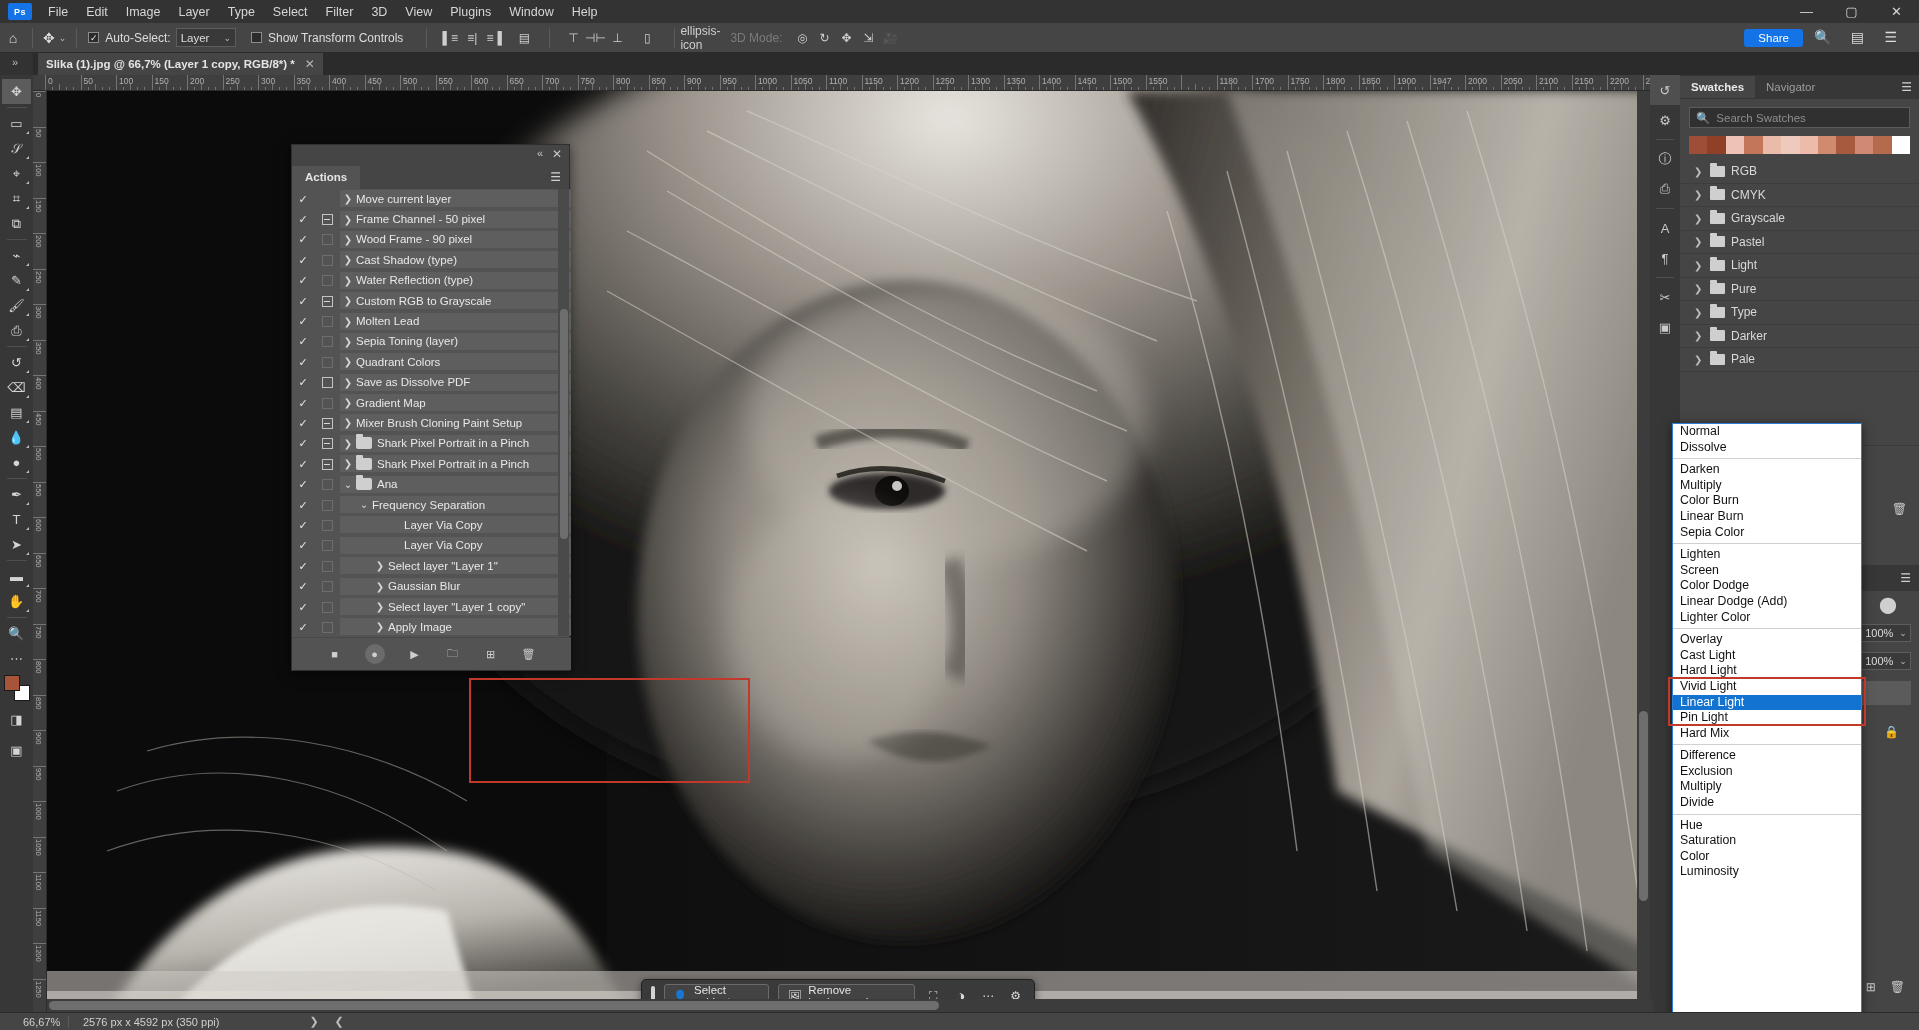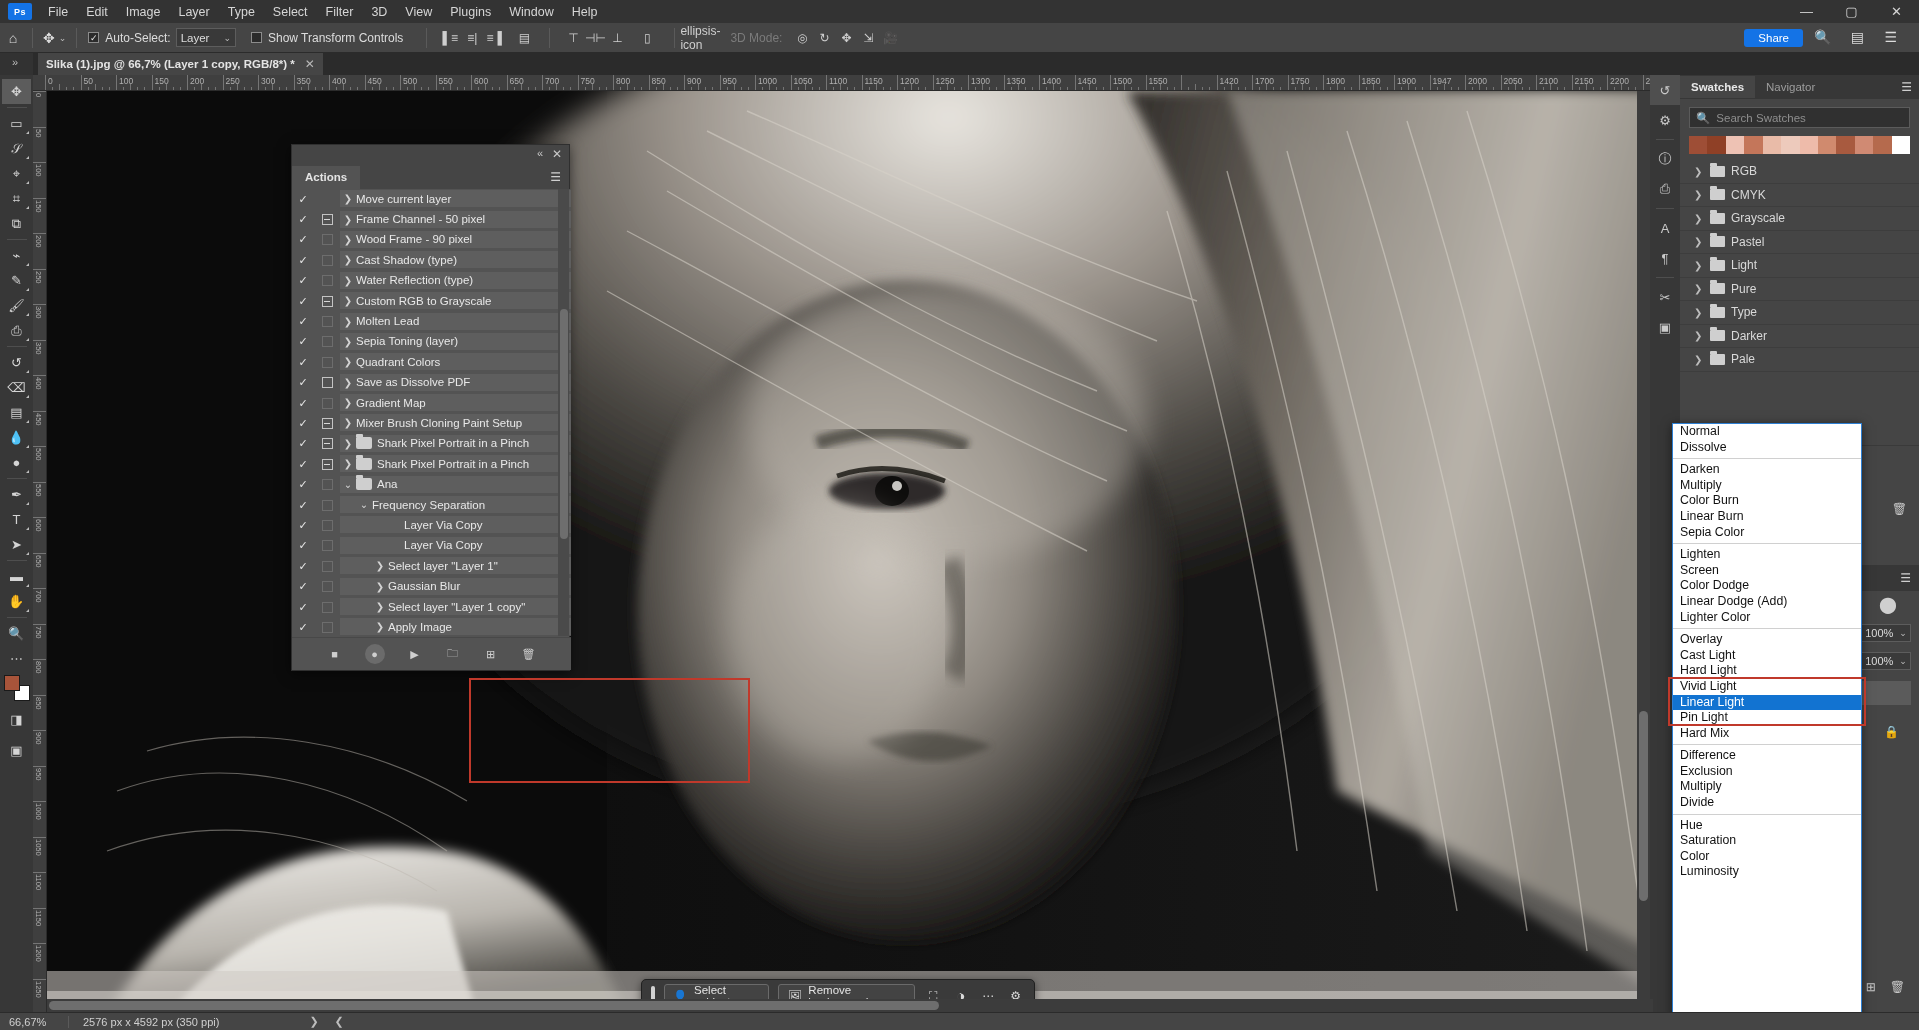--- a/index.html
+++ b/index.html
@@ -138,21 +138,21 @@
     box-shadow:0 2px 9px rgba(0,0,0,.5);}
   .grip { width:4px; height:20px; background:#d2d2d2; border-radius:2px;}
   .ctxbtn { height:23px; border:1px solid #6a6a6a; border-radius:3px; background:#434343;
     display:flex; align-items:center; gap:6px; padding:0 9px; font-size:11.5px; color:#e4e4e4;}
   .ctxic { width:20px; height:22px; display:flex; align-items:center; justify-content:center; color:#d8d8d8; font-size:12px;}
 
   
   .statusbar { position:absolute; left:0; bottom:0; width:1919px; height:18px;
     background:#454545; border-top:1px solid #2b2b2b; display:flex; align-items:center;
     font-size:11px; color:#d0d0d0;}
-  .sb-zoom { width:68px; padding-left:9px;}
+  .sb-zoom { width:68px; padding-left:23px;}
   .sb-div { width:1px; height:12px; background:#5a5a5a;}
   .sb-dim { padding-left:14px; }
   .hscroll { position:absolute; left:47px; bottom:18px; width:1606px; height:13px; background:#3c3c3c;}
   .hthumb { position:absolute; left:2px; top:2px; width:890px; height:9px; background:#6e6e6e; border-radius:5px;}
   .vscroll { position:absolute; right:269px; top:91px; width:13px; height:911px; background:#3c3c3c;}
   .vthumb { position:absolute; left:2px; top:620px; width:9px; height:190px; background:#6e6e6e; border-radius:5px;}
 </style>
 </head>
 <body>
 
@@ -530,21 +530,21 @@
       <div class="rtick" style="left: 1119.6px; height: 3px;"></div>
       <div class="rtick" style="left: 1126.7px; height: 6px;"></div>
       <div class="rtick" style="left: 1133.8px; height: 3px;"></div>
       <div class="rtick" style="left: 1140.9px; height: 3px;"></div>
       <div class="rt" style="left: 1118px; margin-top: 28px;">1600</div>
       <div class="rtick" style="left: 1148px; height: 16px;"></div>
       <div class="rtick" style="left: 1155.1px; height: 3px;"></div>
       <div class="rtick" style="left: 1162.2px; height: 6px;"></div>
       <div class="rtick" style="left: 1169.3px; height: 3px;"></div>
       <div class="rtick" style="left: 1176.4px; height: 3px;"></div>
-      <div class="rt" style="left: 1186.5px;">1420</div>
+      <div class="rt" style="left: 1186.5px;">1180</div>
       <div class="rtick" style="left: 1183.5px; height: 16px;"></div>
       <div class="rtick" style="left: 1190.6px; height: 3px;"></div>
       <div class="rtick" style="left: 1197.7px; height: 6px;"></div>
       <div class="rtick" style="left: 1204.8px; height: 3px;"></div>
       <div class="rtick" style="left: 1211.9px; height: 3px;"></div>
       <div class="rt" style="left: 1222px;">1700</div>
       <div class="rtick" style="left: 1219px; height: 16px;"></div>
       <div class="rtick" style="left: 1226.1px; height: 3px;"></div>
       <div class="rtick" style="left: 1233.2px; height: 6px;"></div>
       <div class="rtick" style="left: 1240.3px; height: 3px;"></div>

